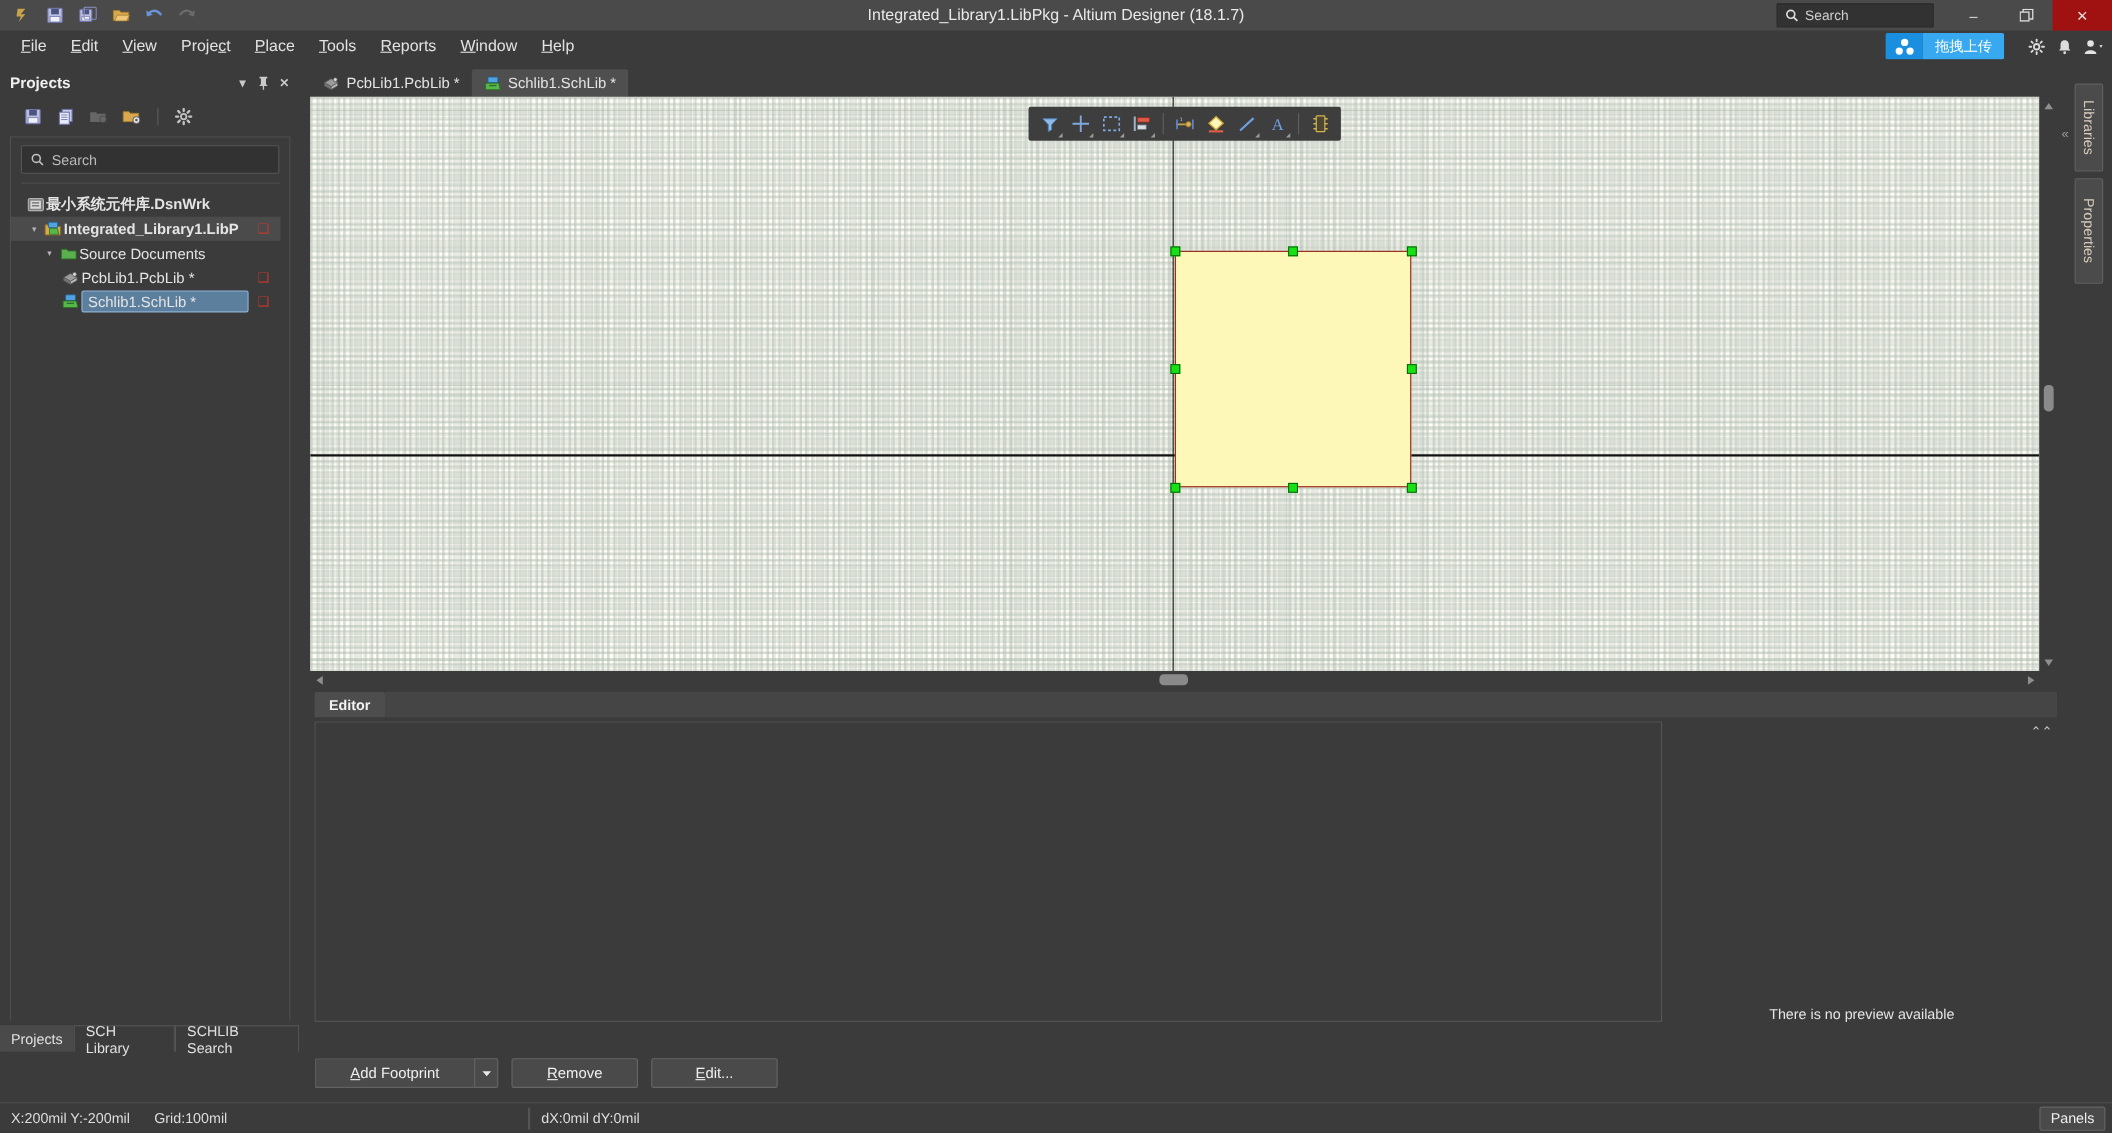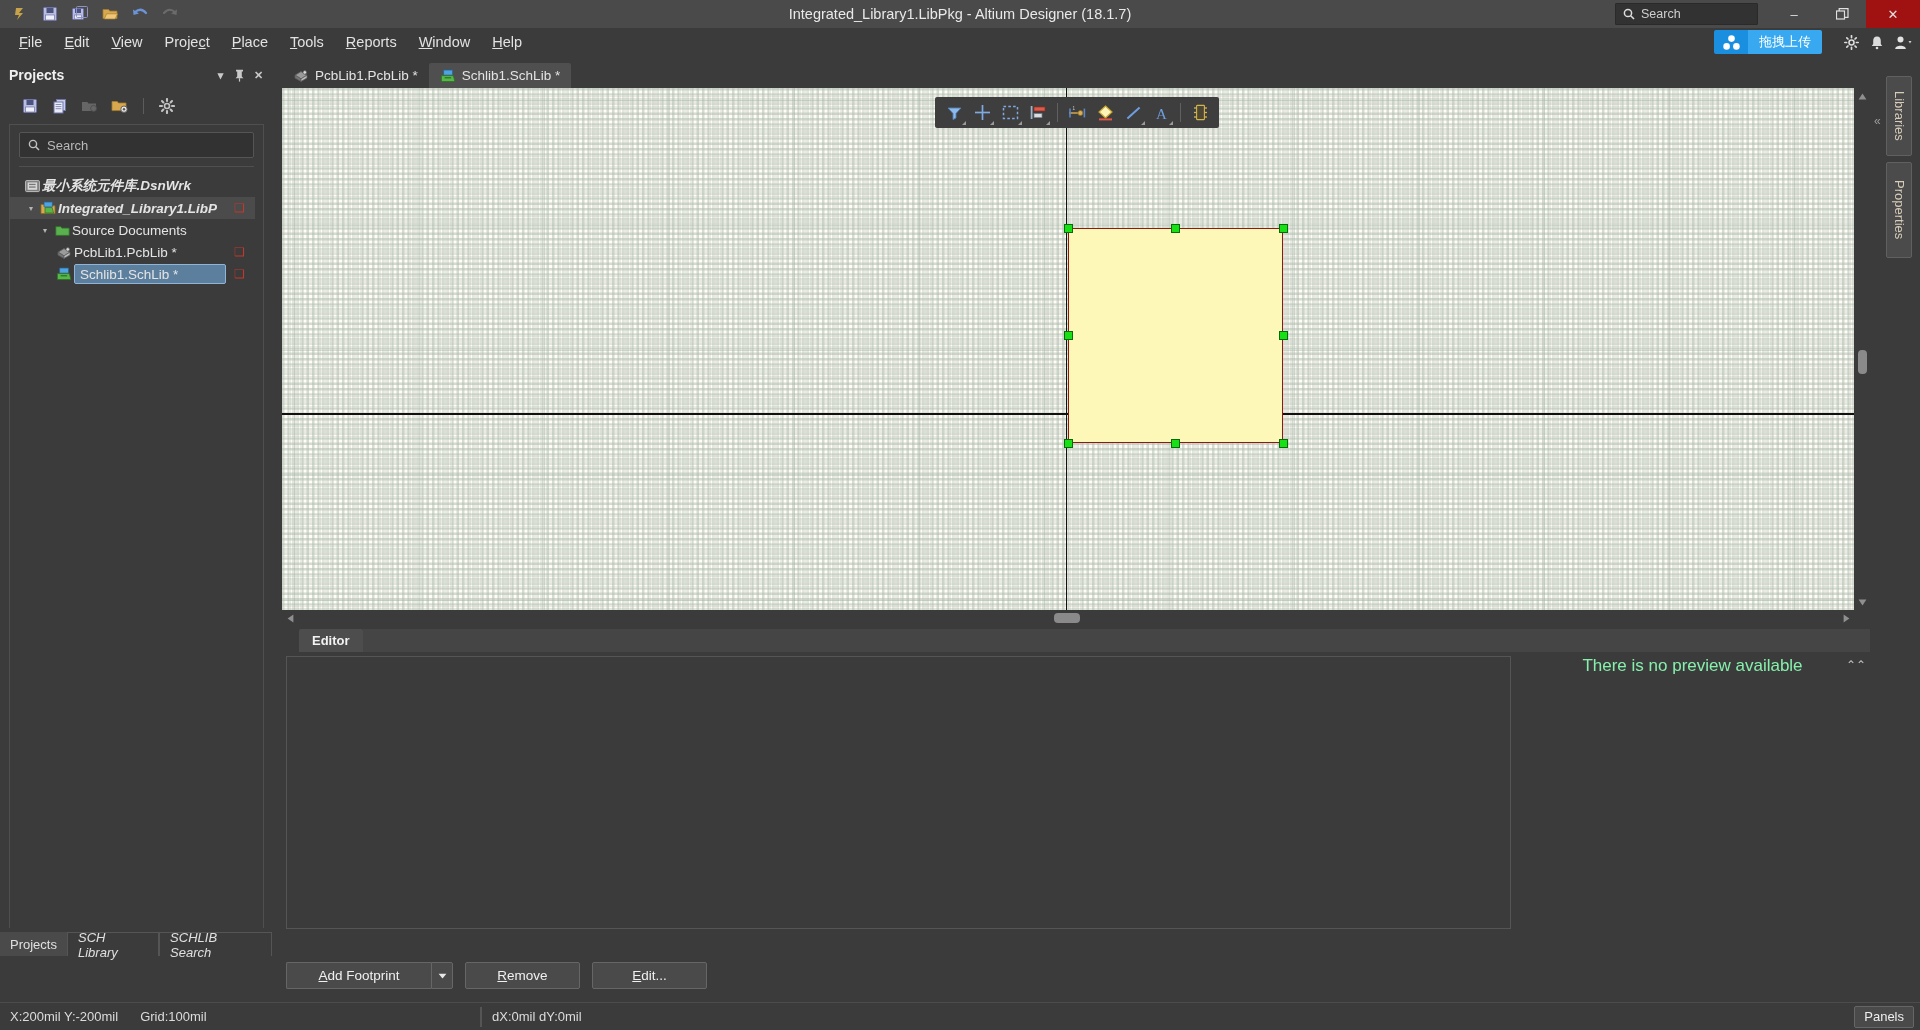--- a/index.html
+++ b/index.html
@@ -99,36 +99,36 @@
   }
   #pp-divider{ height:1px; background:#4f4f4f; margin:8px 9px 0 9px; }
   #tree{ padding-top:8px; font-size:13.5px; color:#e4e4e4; }
   .trow{
     height:22px; display:flex; align-items:center; cursor:pointer; position:relative;
   }
   .trow.sel-soft{ background:#4b4b4b; }
   .tw{ width:14px; display:flex; align-items:center; justify-content:center; color:#b4b4b4; font-size:8px; }
   .ticon{ width:20px; display:flex; align-items:center; justify-content:center; }
   .tlabel{ white-space:nowrap; }
-  .tlabel.bold{ font-weight:bold;font-style:italic; }
+  .tlabel.bold{ font-weight:bold; }
   .doc-badge{ position:absolute; color:#c0392b; font-size:12px; }
   .selbox{
     border:1px solid #8fb4d8; background:#5c7f9e; border-radius:2px;
     display:flex; align-items:center; height:20px; padding-right:6px;
   }
   #pp-tabs{
     position:absolute; left:0; bottom:0; height:28px; width:272px;
     display:flex; align-items:flex-end; background:#3b3b3b;
   }
   .pptab{
     height:24px; padding:0 10px; display:flex; align-items:center;
     color:#e0e0e0; font-size:13px; cursor:pointer; background:#3b3b3b;
   }
   .pptab.active{ background:#4a4a4a; }
-  .pptab:not(.active){ border:1px solid #555; border-bottom:none;font-style:italic; }
+  .pptab:not(.active){ border:1px solid #555; border-bottom:none; }
 
   
   #tabbar{
     position:absolute; left:282px; top:62px; width:1588px; height:26px;
     background:#3b3b3b; display:flex; align-items:flex-end;
   }
   .dtab{
     height:25px; display:flex; align-items:center; gap:6px; padding:0 11px;
     color:#e3e3e3; font-size:13.5px; cursor:pointer; white-space:nowrap;
   }
@@ -207,41 +207,41 @@
   .sb-thumb{ position:absolute; background:#8a8a8a; border-radius:4px; cursor:pointer; }
   #corner-box{ position:absolute; right:0; bottom:0; width:16px; height:16px; background:#3b3b3b; }
 
   
   #editor-pane{
     position:absolute; left:282px; top:628px; width:1588px; height:328px; background:#3b3b3b;
   }
   #editor-tabs{ height:24px; display:flex; align-items:flex-end; padding-left:4px; }
   #editor-tab{
     height:23px; padding:0 13px; background:#4d4d4d; color:#f2f2f2; font-size:13px;
-    font-weight:bold; display:flex; align-items:center; cursor:pointer; border-radius:2px 2px 0 0;margin-left:13px;
+    font-weight:bold; display:flex; align-items:center; cursor:pointer; border-radius:2px 2px 0 0;
   }
   #editor-tabs-rest{ flex:1; height:23px; background:#454545; }
   #grid-area{
     position:absolute; left:4px; top:28px; width:1225px; height:273px;
     background:#3b3b3b; border:1px solid #555;
   }
   #grid-head{ display:flex; height:22px; background:#4a4a4a; }
   .gcol{
     color:#e6e6e6; font-size:13px; padding:0 7px; display:flex; align-items:center;
     border-right:1px solid #606060; position:relative;
   }
   .sort-asc{
     position:absolute; right:7px; width:0; height:0;
     border-left:5px solid transparent; border-right:5px solid transparent; border-bottom:5px solid #d7d7d7;
   }
   #grid-body{ height:250px; background:#3b3b3b; }
   #preview-pane{
     position:absolute; left:1237px; top:28px; width:347px; height:273px;
-    display:flex; align-items:flex-start; justify-content:center;
-    color:#86efac; font-size:17px;
+    display:flex; align-items:flex-end; justify-content:center;
+    color:#e5e5e5; font-size:13px;
   }
   #preview-collapse{
     position:absolute; right:4px; top:30px; color:#bdbdbd; font-size:12px; cursor:pointer;
   }
   #footprint-buttons{
     position:absolute; left:286px; top:962px; display:flex; align-items:center; gap:12px;
   }
   .btn{
     height:27px; background:#4a4a4a; border:1px solid #666; color:#f0f0f0;
     font-size:13.5px; display:flex; align-items:center; justify-content:center;

